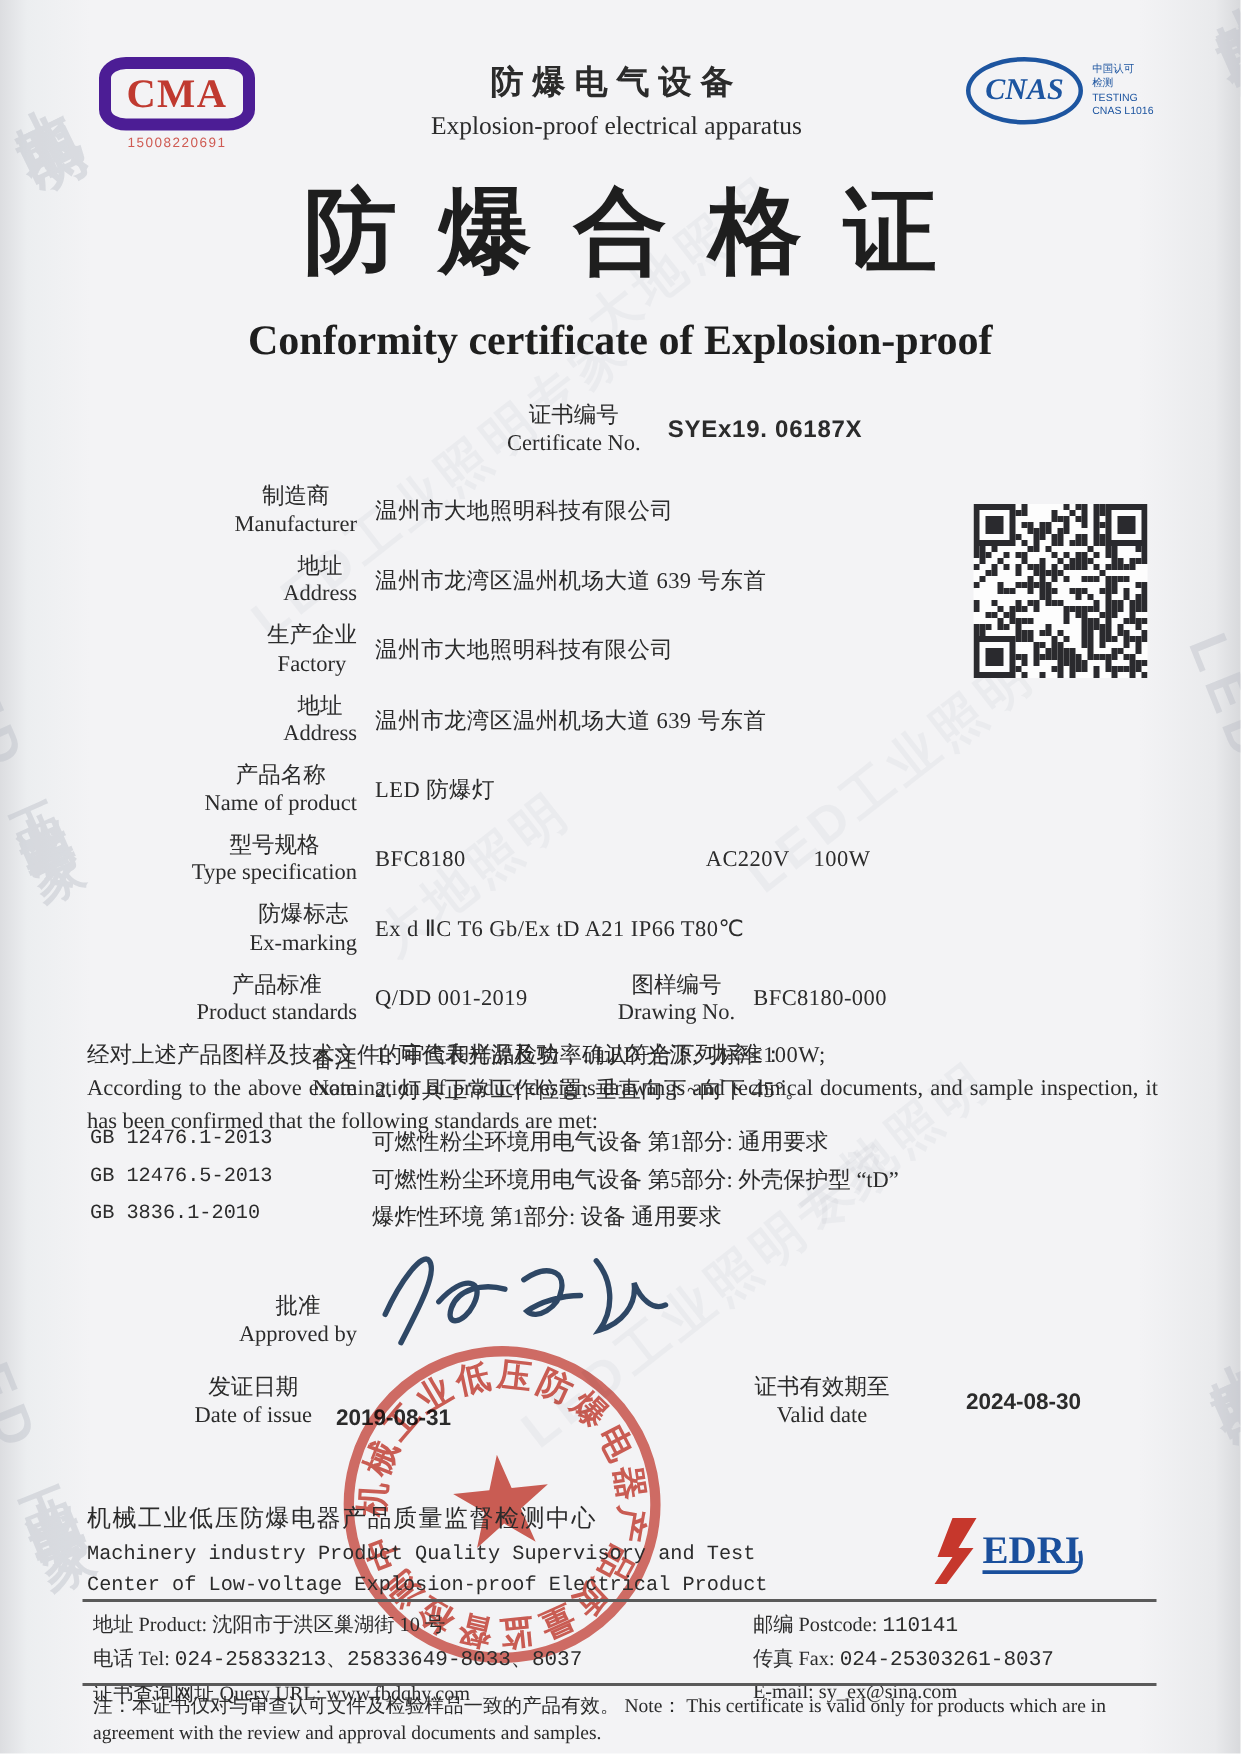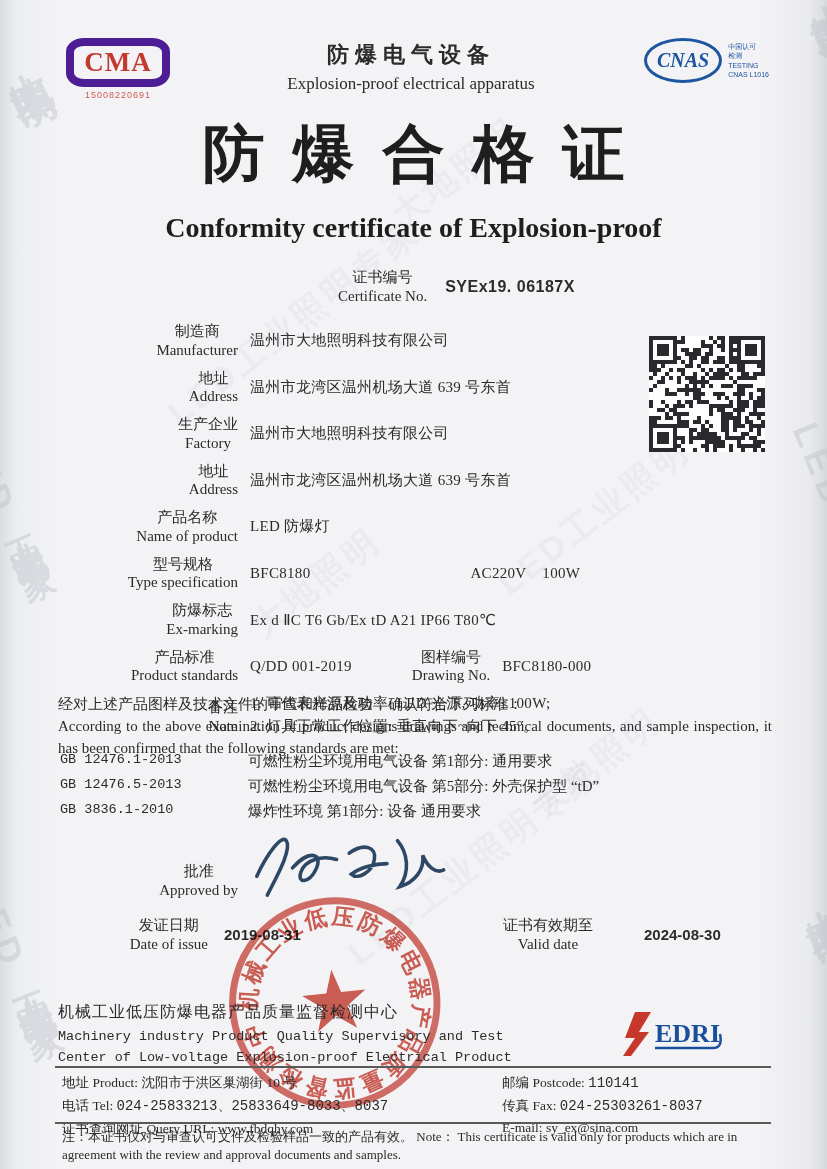--- a/index.html
+++ b/index.html
@@ -52,21 +52,21 @@
   .std-code{width:150px;font-family:"Liberation Mono","DejaVu Sans Mono",monospace;font-size:13.5px;}
   .std-desc{margin-left:38px;}
   
   .approve{position:absolute;left:58px;top:862px;display:flex;}
   .approve .flabel{width:180px;}
   .signature{position:absolute;left:240px;top:832px;}
   
   .dates{position:absolute;left:58px;top:916px;width:711px;display:flex;}
   .date-group{display:flex;align-items:center;}
   .date-value{margin-left:16px;font-size:15px;font-weight:bold;font-family:"Liberation Sans",sans-serif;}
-  .dg-left{width:300px;}
+  .dg-left{width:300px;align-items:flex-end;}
   .dg-right{margin-left:110px;}
   
   .stamp{position:absolute;left:222px;top:890px;mix-blend-mode:multiply;opacity:.85;transform:rotate(-6deg);}
   
   .issuer{position:absolute;left:58px;top:1002px;width:711px;}
   .issuer-cn{font-size:16px;letter-spacing:1px;}
   .issuer-en{font-family:Liberation Mono, monospace;font-size:13.5px;margin-top:6px;}
   .sedri{position:absolute;right:40px;top:8px;}
   .rule{position:absolute;left:55px;width:716px;border-top:2px solid #5a5a5a;}
   

